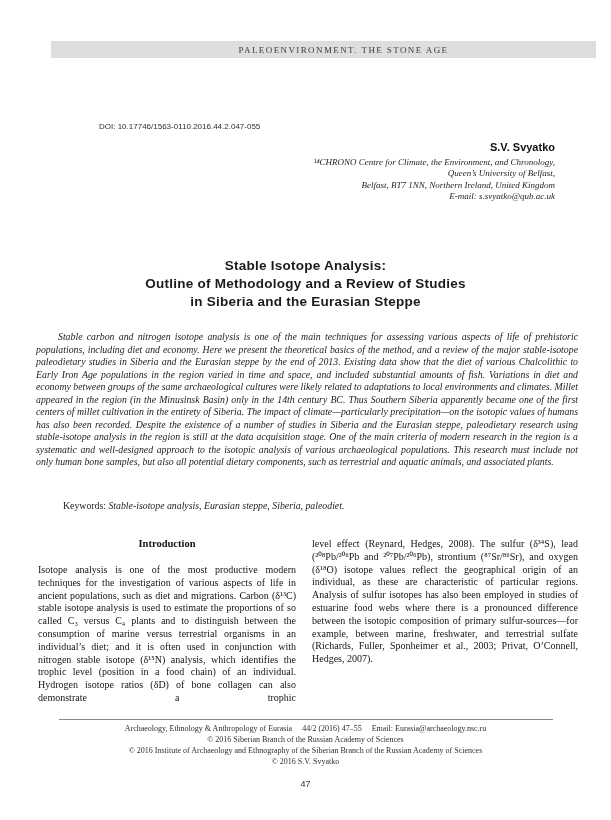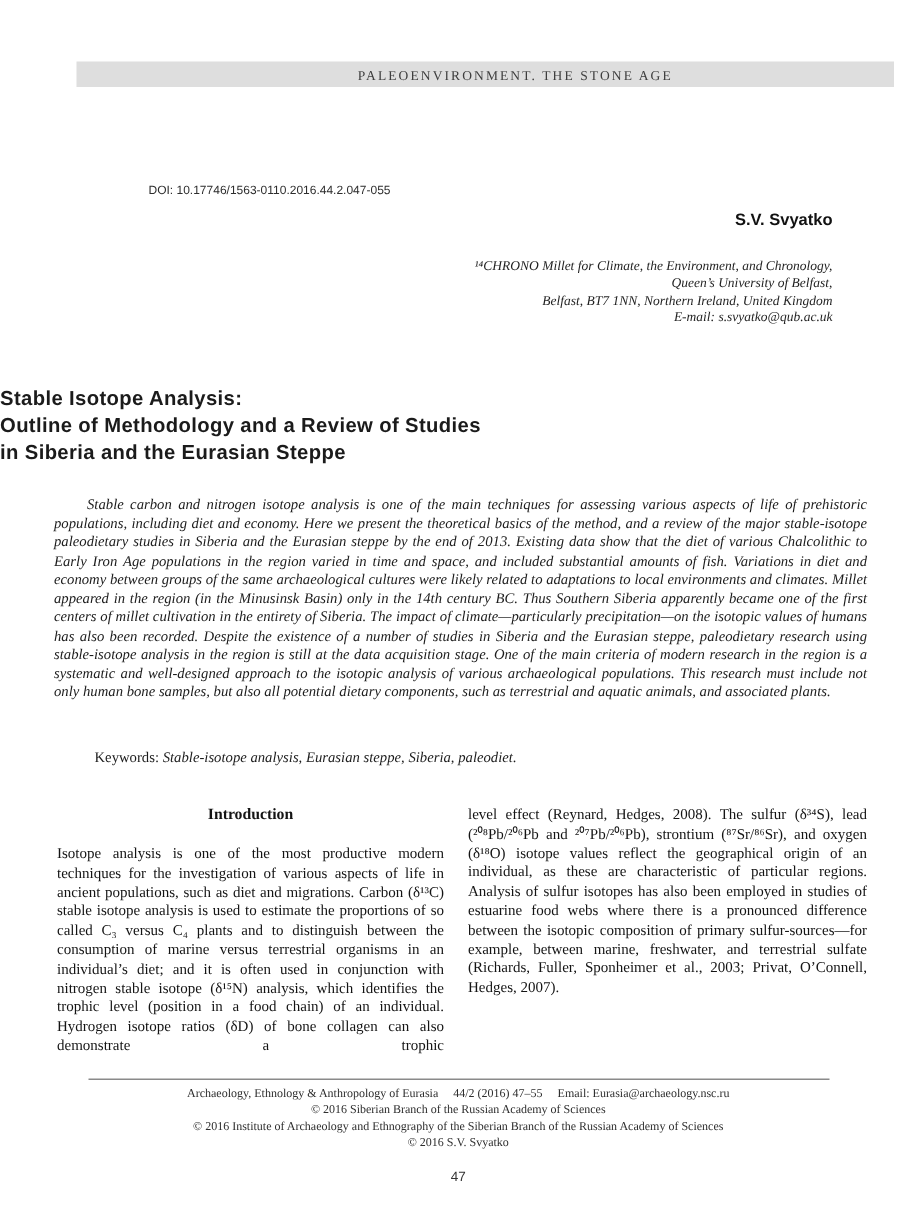--- a/index.html
+++ b/index.html
@@ -43,34 +43,35 @@
   .author-block {
     position: absolute;
     top: 141px; right: 56px;
     text-align: right;
   }
   .author-name {
     font-family: "Liberation Sans", sans-serif;
     font-weight: bold;
     font-size: 11px;
     color: #111;
-    margin-bottom: 19px;
+    margin-bottom: 4px;
   }
   .affil-line {
     font-family: "Liberation Serif", serif;
     font-style: italic;
     font-size: 9px;
     line-height: 11.4px;
     color: #1f1f1f;
   }
 
   
   .title {
     position: absolute;
     top: 257px; left: 0; right: 0;
+    text-align: center;
     font-family: "Liberation Sans", sans-serif;
     font-weight: bold;
     font-size: 13.5px;
     line-height: 18px;
     letter-spacing: 0.25px;
     color: #1b1b1b;
   }
 
   
   .abstract {
@@ -156,21 +157,21 @@
 <div class="page">
 
   <div class="band">
     <span class="band-label">PALEOENVIRONMENT. THE STONE AGE</span>
   </div>
 
   <div class="doi">DOI: 10.17746/1563-0110.2016.44.2.047-055</div>
 
   <div class="author-block">
     <div class="author-name">S.V. Svyatko</div>
-    <div class="affil-line">¹⁴CHRONO Millet for Climate, the Environment, and Chronology,</div>
+    <div class="affil-line">¹⁴CHRONO Centre for Climate, the Environment, and Chronology,</div>
     <div class="affil-line">Queen’s University of Belfast,</div>
     <div class="affil-line">Belfast, BT7 1NN, Northern Ireland, United Kingdom</div>
     <div class="affil-line">E-mail: s.svyatko@qub.ac.uk</div>
   </div>
 
   <div class="title">
     <div>Stable Isotope Analysis:</div>
     <div>Outline of Methodology and a Review of Studies</div>
     <div>in Siberia and the Eurasian Steppe</div>
   </div>

